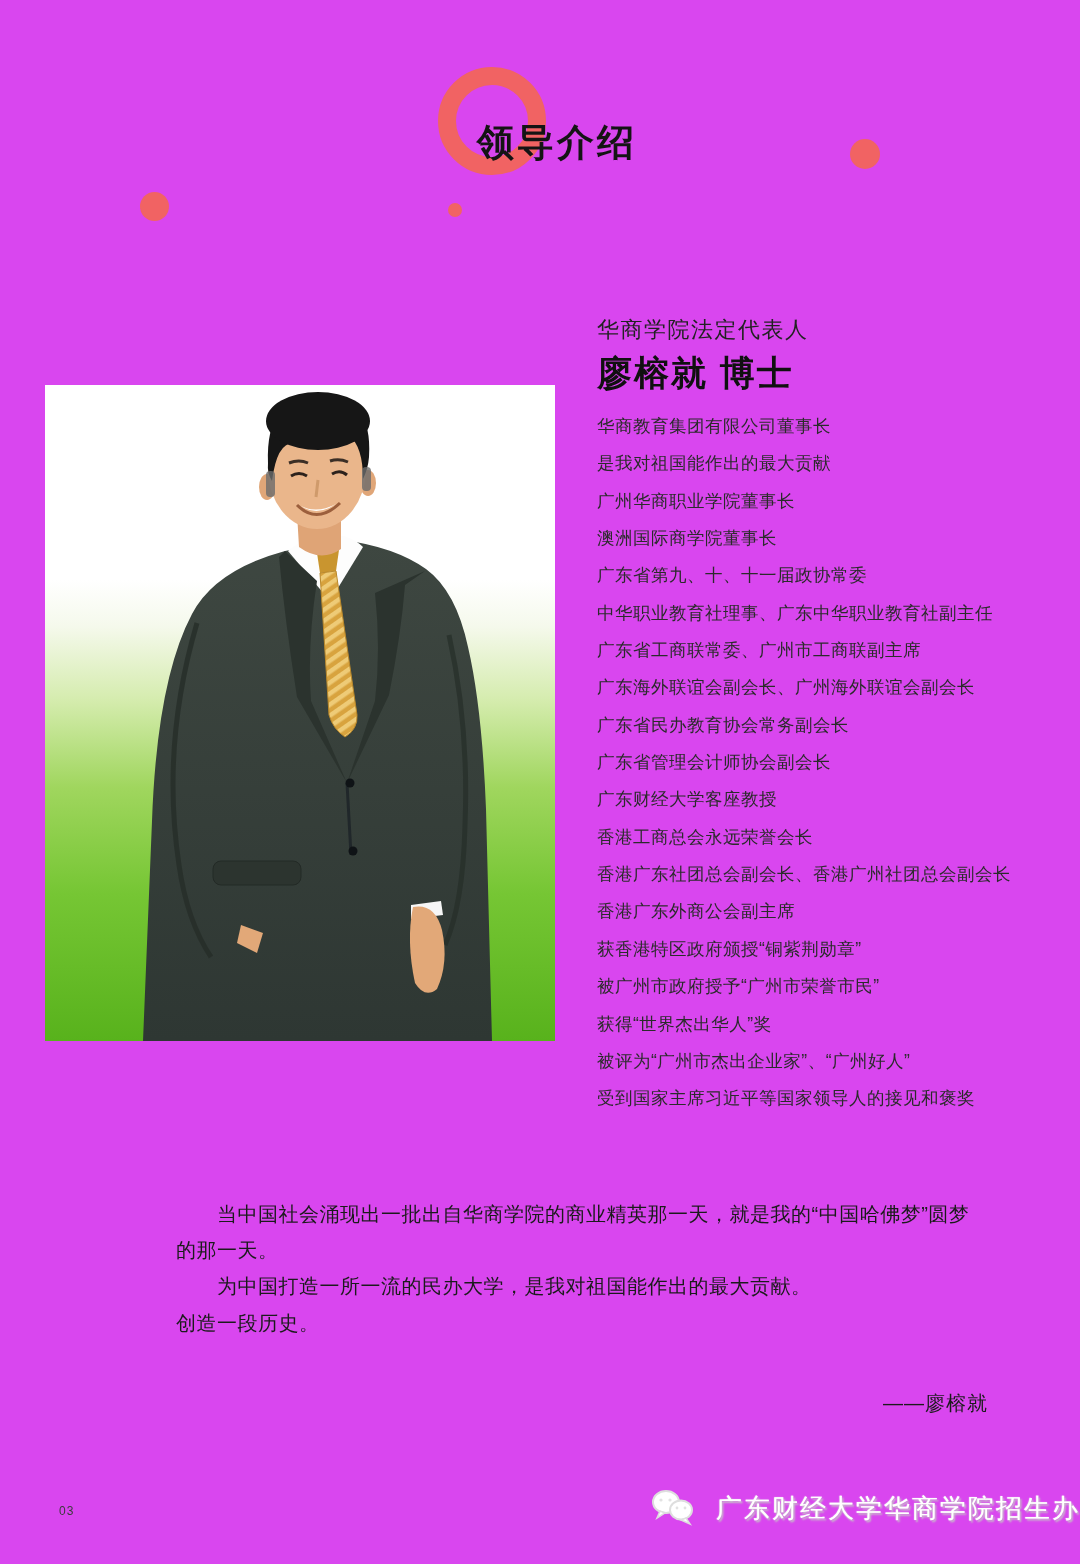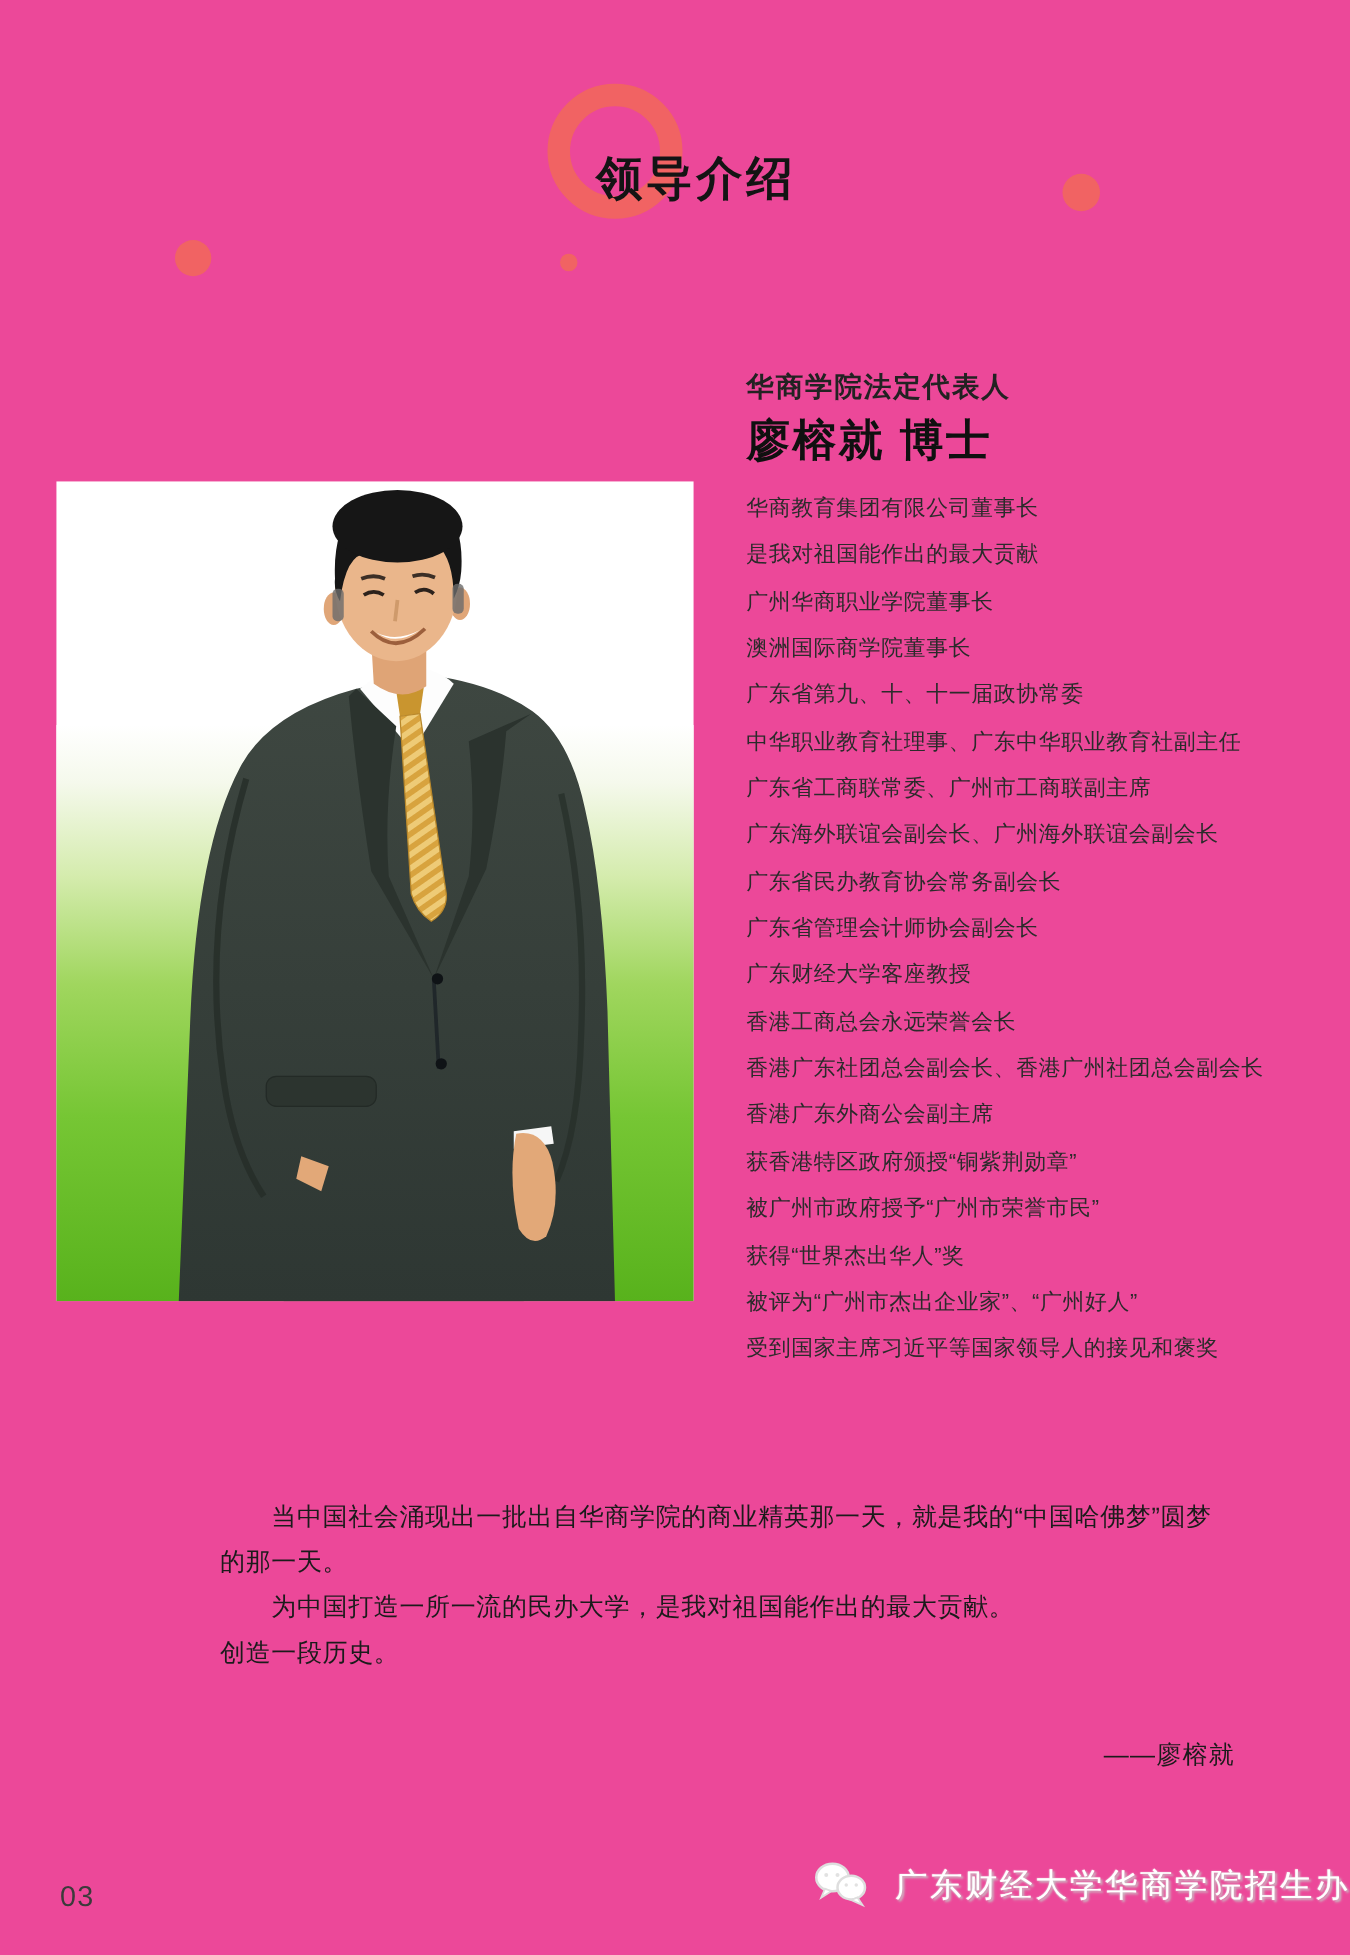--- a/index.html
+++ b/index.html
@@ -1,41 +1,41 @@
 <!DOCTYPE html>
 <html lang="zh"><head>
 <meta charset="utf-8">
 <style>
   html,body{margin:0;padding:0;background:#ffffff;}
   .page{
-    position:relative;width:1080px;height:1564px;background:#ec4899;overflow:hidden;
+    position:relative;width:1080px;height:1564px;background:#d946ef;overflow:hidden;
     font-family:"Liberation Sans","DejaVu Sans",sans-serif;color:#1d1d1d;
   }
   
   .ring{position:absolute;left:438px;top:67px;width:72px;height:72px;border:18px solid #f16363;border-radius:50%;}
   .page-title{position:absolute;left:477px;top:118px;margin:0;font-size:37px;font-weight:600;letter-spacing:3px;color:#141414;}
   .dot{position:absolute;background:#f16363;border-radius:50%;}
   .dot-mini{left:448px;top:203px;width:14px;height:14px;}
   .dot-left{left:140px;top:192px;width:29px;height:29px;}
   .dot-right{left:850px;top:139px;width:30px;height:30px;}
   
   .portrait{position:absolute;left:45px;top:385px;width:510px;height:656px;margin:0;}
   .portrait svg{display:block;width:100%;height:100%;}
   
   .profile{position:absolute;left:597px;top:295px;width:470px;}
-  .role{font-size:22px;line-height:30px;letter-spacing:1.5px;color:#222;font-weight:700;}
+  .role{font-size:22px;line-height:30px;letter-spacing:1.5px;color:#222;font-weight:400;margin-top:20px;}
   .name{font-size:35px;line-height:46px;font-weight:700;letter-spacing:2px;color:#101010;margin:5px 0 8px 0;}
   .titles{list-style:none;margin:12px 0 0 0;padding:0;}
   .titles li{height:37.35px;line-height:37.35px;font-size:17.5px;color:#2b2b2b;letter-spacing:0.5px;white-space:nowrap;}
   
   .quote{position:absolute;left:176px;top:1196px;width:800px;}
   .quote-line{font-size:20px;line-height:36.2px;letter-spacing:0.5px;color:#1b1b1b;white-space:nowrap;}
   .signature{position:absolute;left:600px;top:1390px;width:388px;text-align:right;font-size:20px;color:#1b1b1b;letter-spacing:1px;}
   
-  .page-number{position:absolute;left:48px;top:1504px;font-size:23px;color:#3b3b3b;letter-spacing:1px;text-align:center;}
+  .page-number{position:absolute;left:59px;top:1504px;font-size:12px;color:#3b3b3b;letter-spacing:1px;text-align:center;}
   .watermark{position:absolute;left:650px;top:1487px;display:flex;align-items:center;gap:20px;}
   .watermark-text{
     font-size:26px;letter-spacing:2px;color:#ffffff;
     text-shadow:1.5px 1.5px 2px #c6c6c6,-0.5px -0.5px 1px #efefef;
     white-space:nowrap;
   }
 </style>
 </head>
 <body>
 

